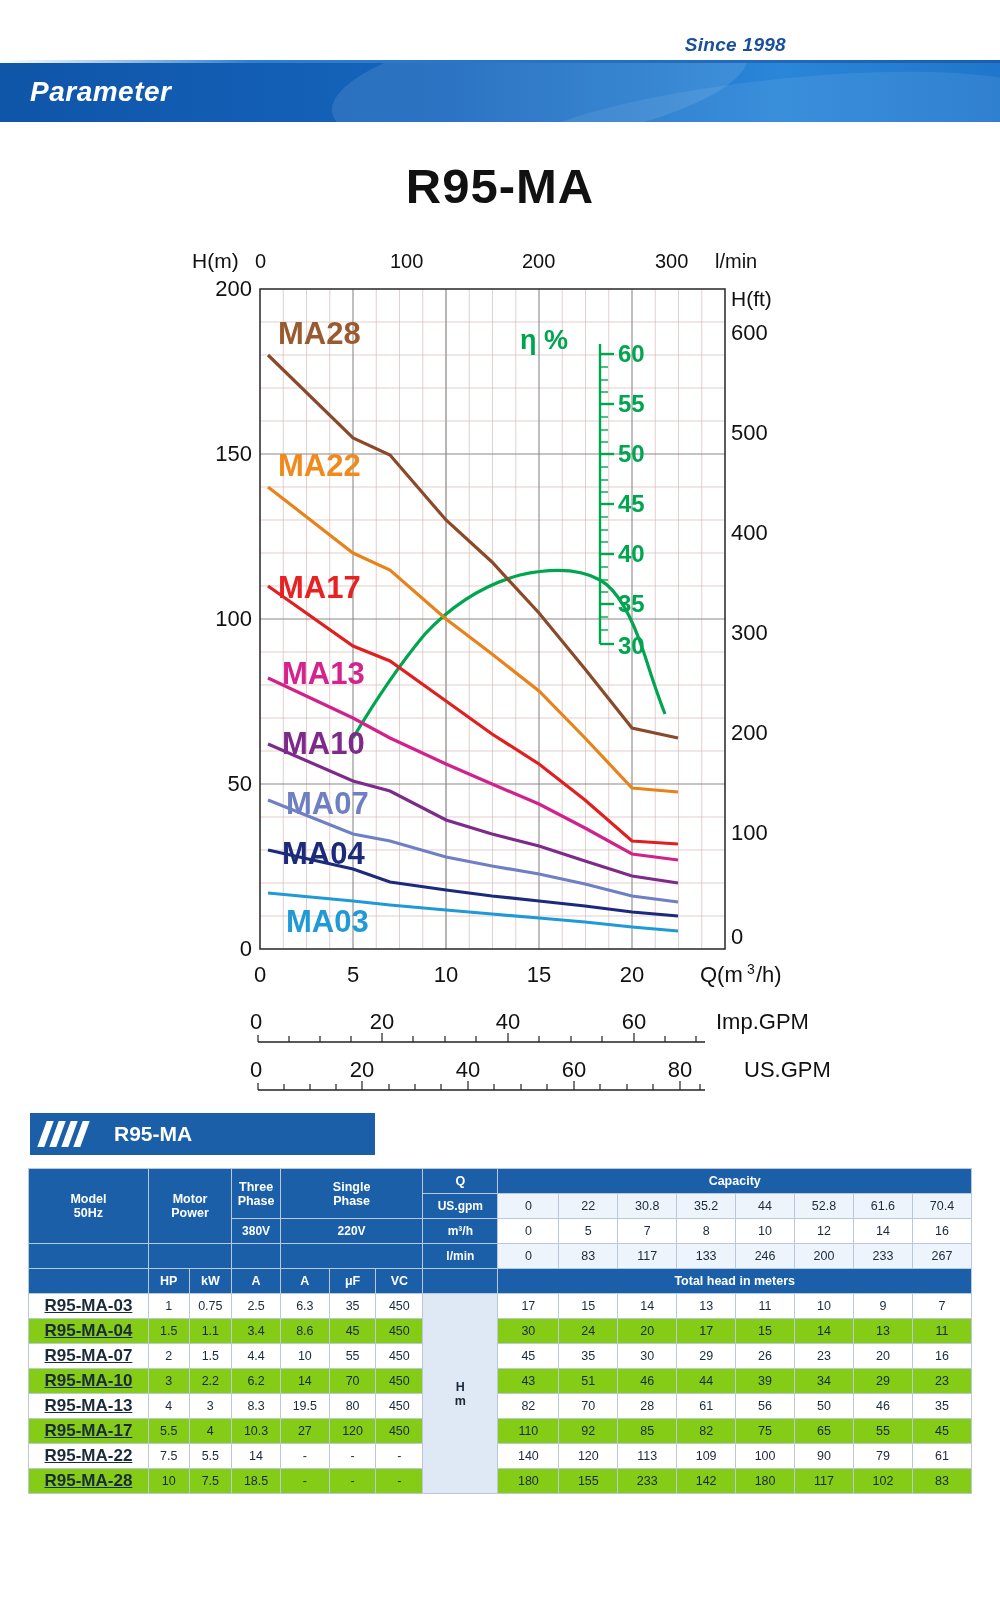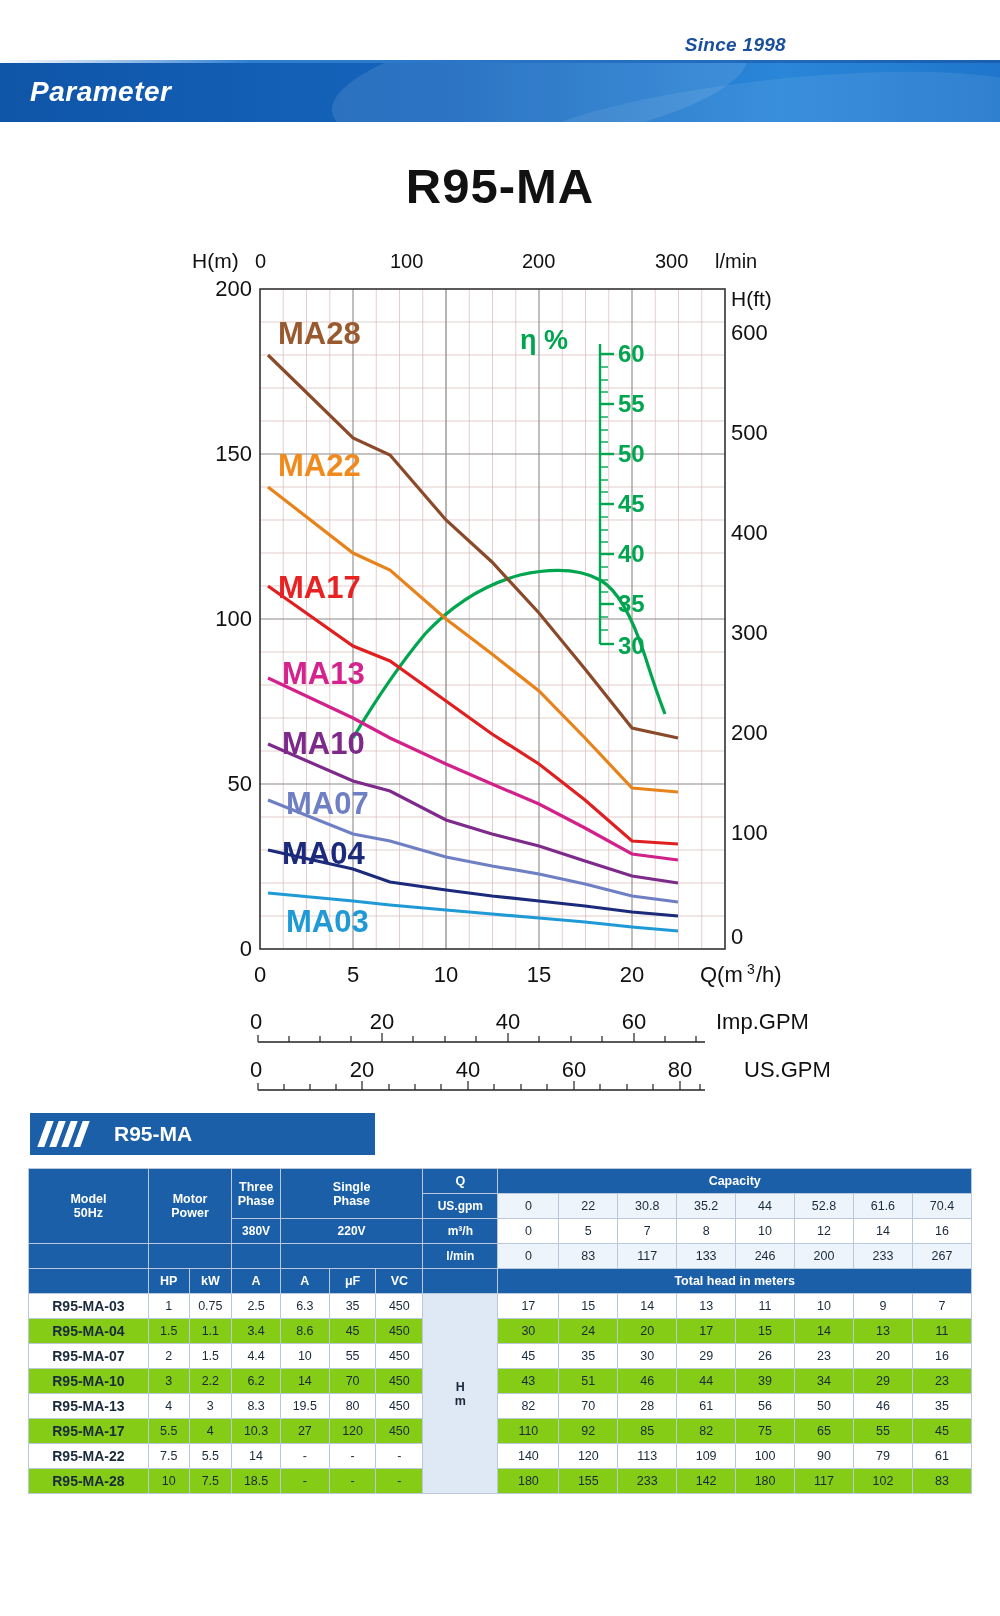--- a/index.html
+++ b/index.html
@@ -108,21 +108,21 @@
     border:1px solid #b9c8da;
     text-align:center;
     padding:0;
     height:25px;
     color:#1a2a3a;
   }
   .hdr { background:#1a5fa8; color:#ffffff !important; font-weight:bold;margin-top:40px; }
   .hdr2 { background:#1a5fa8; color:#ffffff !important; font-weight:bold; font-size:12px; }
   .rowA { background:#ffffff; }
   .rowB { background:#84cc16; }
-  .modelcell { font-weight:bold; font-size:14px; }
+  .modelcell { font-weight:bold; font-size:17px;text-decoration:underline; }
   .hm { background:#dfe9f5; font-weight:bold; }
   .lightcell { background:#eef4fb; }
 </style>
 </head>
 <body>
 
 <div class="header">
   <div class="header-since">Since 1998</div>
   <div class="header-rule"></div>
   <div class="header-band"></div>

